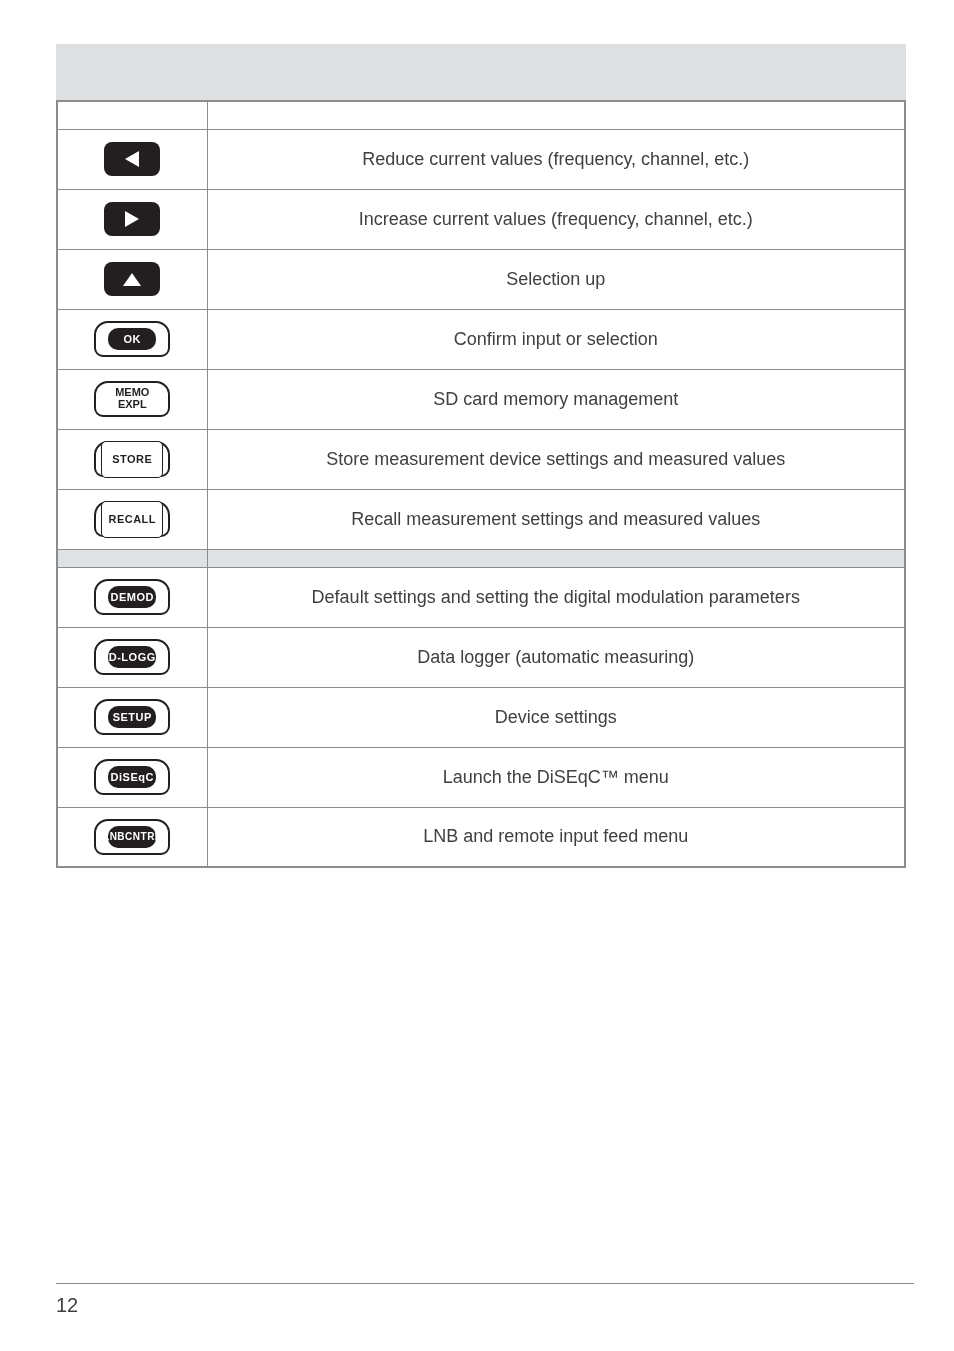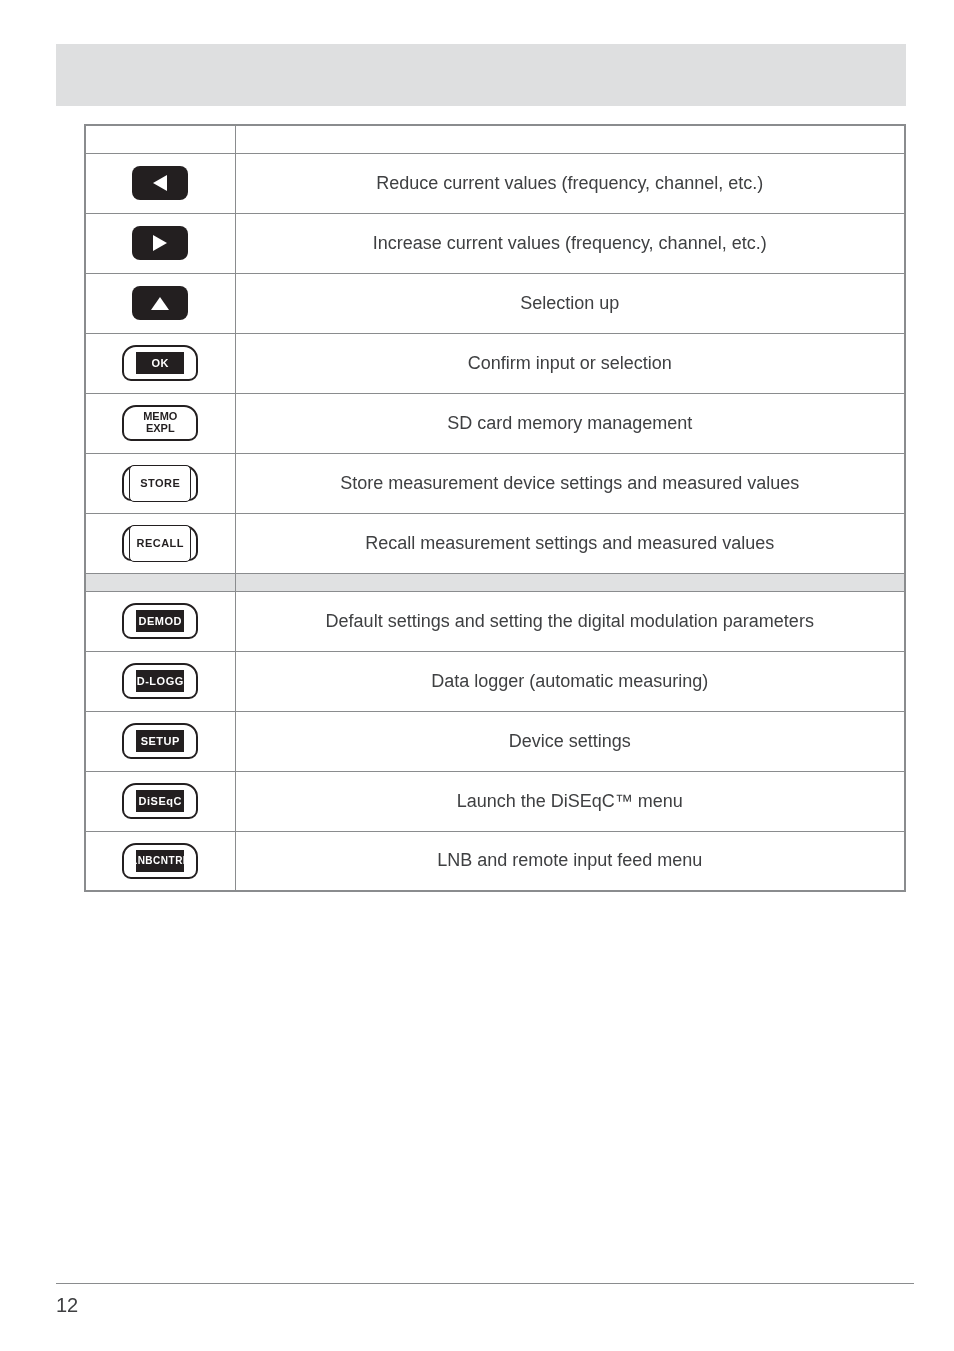--- a/index.html
+++ b/index.html
@@ -1,30 +1,30 @@
 <!DOCTYPE html>
 <html><head>
 <meta charset="utf-8">
 <style>
   * { box-sizing: border-box; margin: 0; padding: 0; }
   html, body { width: 954px; height: 1351px; background: #fff; font-family: Arial, Helvetica, sans-serif; }
   .page { width: 954px; height: 1351px; padding: 44px 48px 38px 56px; position: relative; }
   .header-band { position: absolute; top: 44px; left: 56px; right: 48px; height: 62px; background: #dedfe0; }
-  .content { position: relative; padding-top: 80px; margin-left: 28px; }
+  .content { position: relative; padding-top: 56px; }
   .tbl { width: 100%; border-collapse: collapse; border: 2px solid #8a8c8e; }
   .tbl tr { border-bottom: 1px solid #8a8c8e; }
   .tbl tr:last-child { border-bottom: none; }
   .tbl td { padding: 0; vertical-align: middle; }
   .col-icon { width: 150px; border-right: 1px solid #8a8c8e; text-align: center; height: 60px; }
   .col-desc { height: 60px; text-align: center; font-size: 18px; color: #3f4042; }
   .header-row td { height: 28px; background: #fff; }
   .section-row td { height: 18px; background: #e0e1e2; }
   .btn-solid { display: inline-flex; align-items: center; justify-content: center; width: 56px; height: 34px; background: #231f20; border-radius: 8px; color: #fff; }
   .btn-outline { display: inline-flex; align-items: center; justify-content: center; width: 76px; height: 36px; border: 2px solid #231f20; border-radius: 14px 14px 9px 9px; background: #fff; position: relative; }
-  .btn-outline-inner-dark { width: 48px; height: 22px; background: #231f20; border-radius: 0; color: #fff; font-size: 11px; font-weight: bold; display: flex; align-items: center; justify-content: center; letter-spacing: 0.5px; text-align: right; }
+  .btn-outline-inner-dark { width: 48px; height: 22px; background: #231f20; border-radius: 10px; color: #fff; font-size: 11px; font-weight: bold; display: flex; align-items: center; justify-content: center; letter-spacing: 0.5px; text-align: right; }
   .btn-outline-inner-white { width: 62px; height: 37px; background: #fff; border: 1.5px solid #231f20; border-radius: 5px; color: #231f20; font-size: 11px; font-weight: bold; display: flex; align-items: center; justify-content: center; letter-spacing: 0.5px; }
   .btn-outline-text { font-size: 11px; font-weight: bold; color: #231f20; line-height: 1.05; text-align: center; }
   .tri-left { width: 0; height: 0; border-top: 8px solid transparent; border-bottom: 8px solid transparent; border-right: 14px solid #fff; }
   .tri-right { width: 0; height: 0; border-top: 8px solid transparent; border-bottom: 8px solid transparent; border-left: 14px solid #fff; }
   .tri-up { width: 0; height: 0; border-left: 9px solid transparent; border-right: 9px solid transparent; border-bottom: 13px solid #fff; }
   .tri-down { width: 0; height: 0; border-left: 9px solid transparent; border-right: 9px solid transparent; border-top: 13px solid #fff; }
   .footer { position: absolute; left: 56px; right: 40px; bottom: 34px; border-top: 1px solid #8a8c8e; padding-top: 10px; font-size: 20px; color: #3f4042; }
 </style>
 </head>
 <body>

